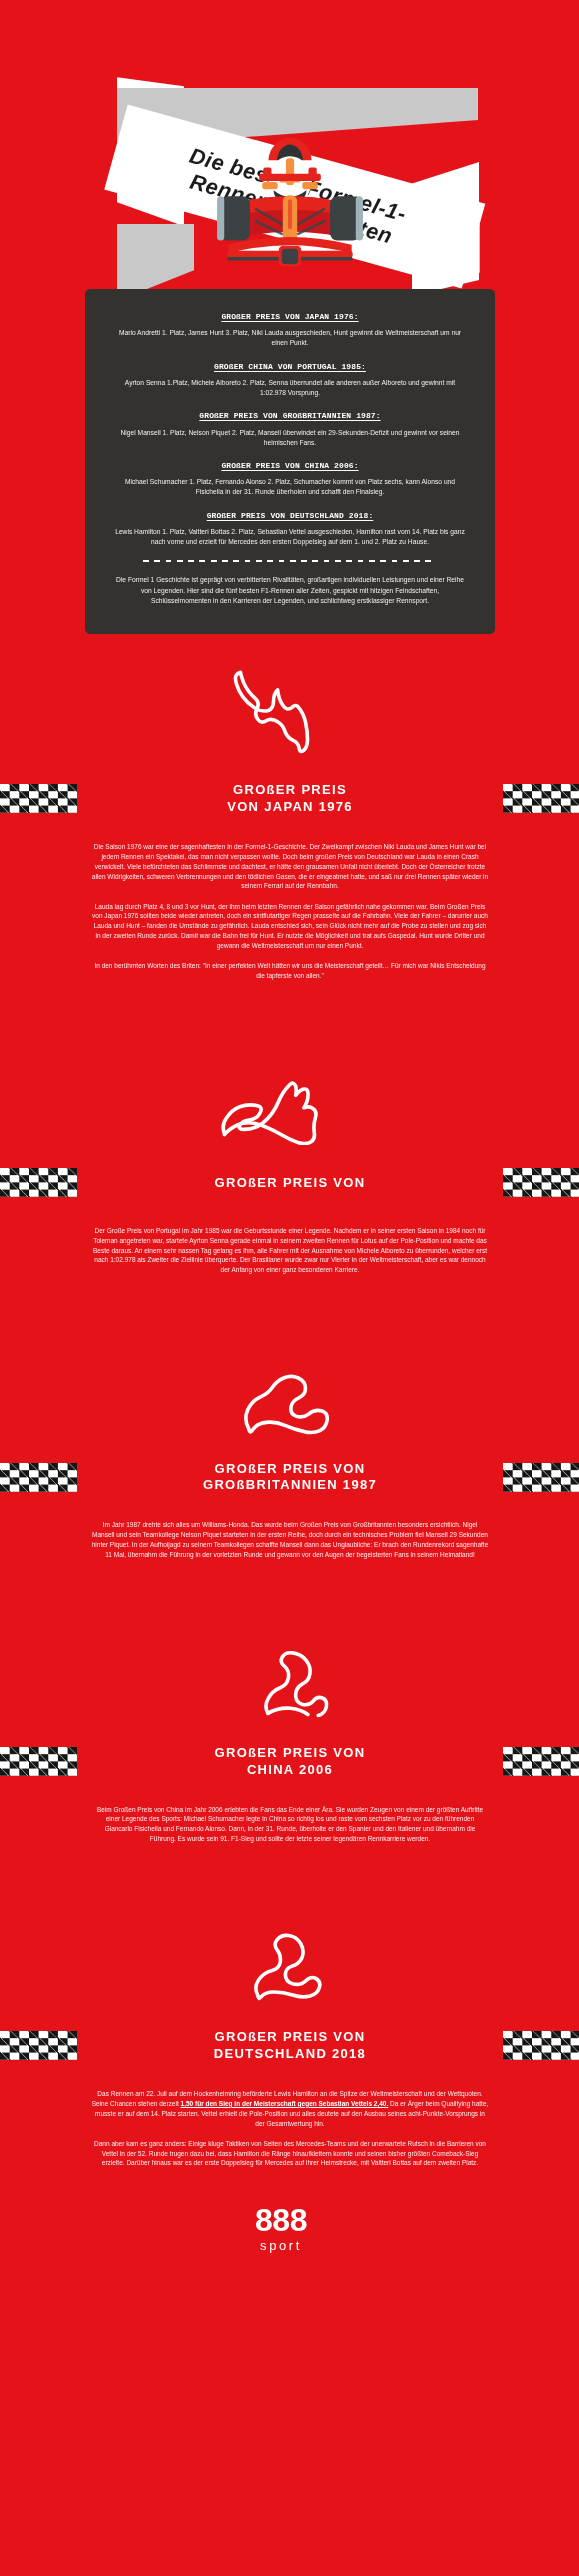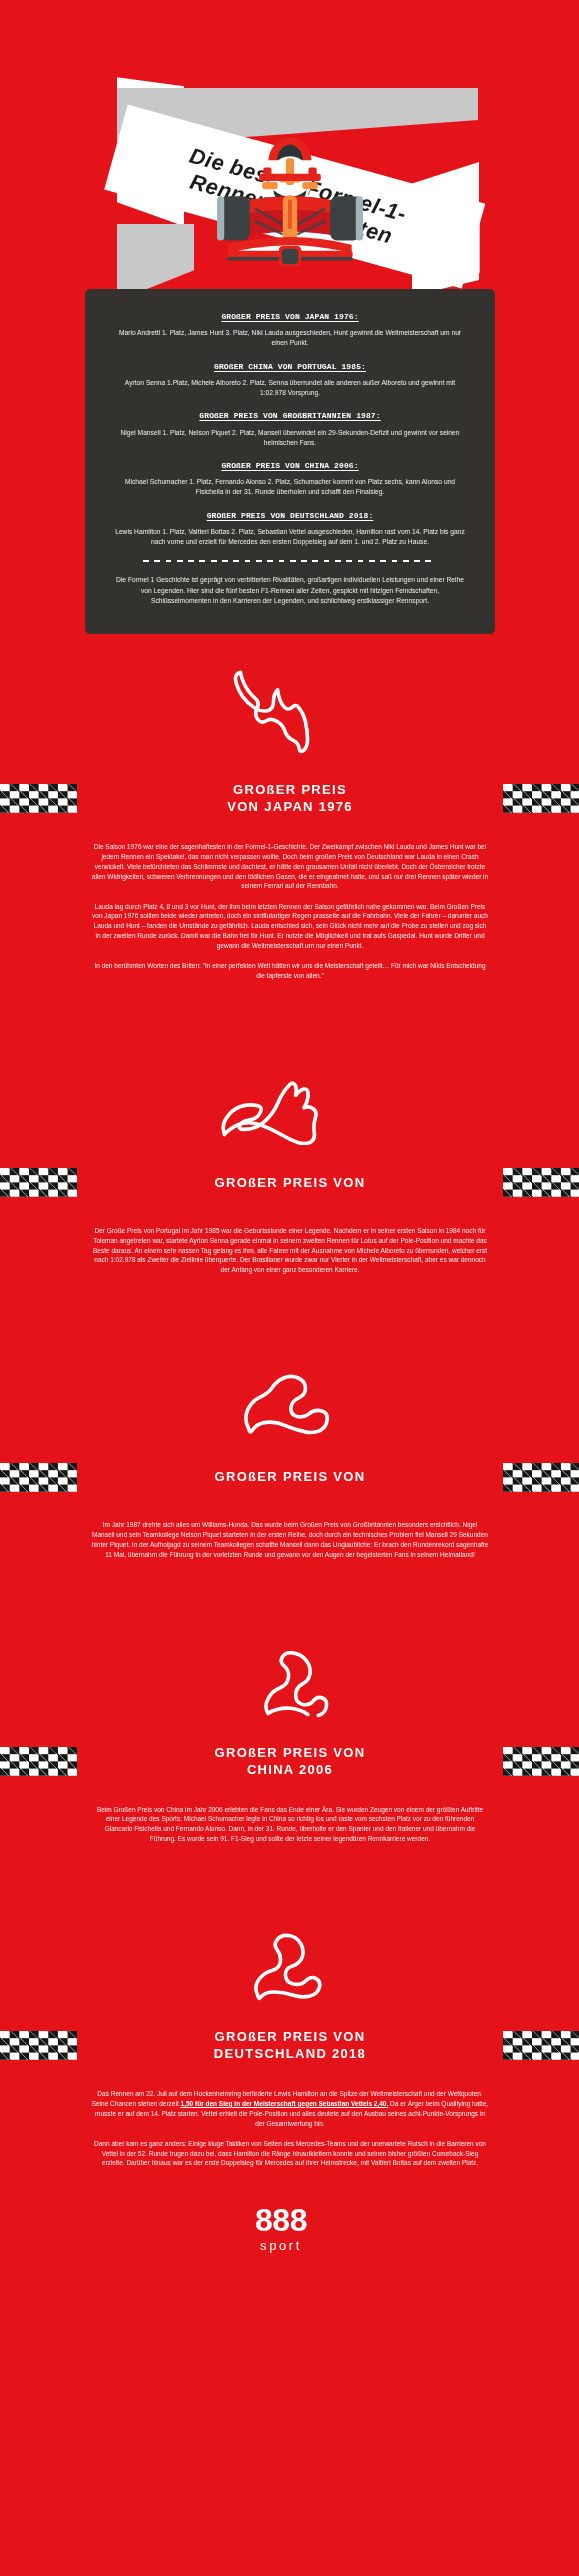--- a/index.html
+++ b/index.html
@@ -289,20 +289,21 @@
   <div class="section">
     <div class="track-holder">
       <svg width="129" height="88" viewBox="0 0 250 170">
         <path d="M44 150 q-10 -18 -2 -36 q8 -18 26 -26 q14 -6 22 -18 q8 -12 22 -18 q14 -6 28 0 q14 6 14 20 q0 12 -12 18 q-14 6 -16 18 q-2 14 10 18 q14 4 24 -4 q12 -10 26 -6 q12 4 10 18 q-2 14 -14 20 q-14 6 -30 2 q-20 -4 -38 -12 q-18 -8 -36 -6 q-18 2 -26 14 q-6 10 -8 -2z" fill="none" stroke="#ffffff" stroke-width="7" stroke-linecap="round" stroke-linejoin="round"></path>
       </svg>
     </div>
     <div class="head-row">
       <div class="flag left"></div>
       <div class="sec-title">
         <div>GROßER PREIS VON</div>
+        <div>GROßBRITANNIEN 1987</div>
       </div>
       <div class="flag right"></div>
     </div>
     <div class="body-text">
       <p>Im Jahr 1987 drehte sich alles um Williams-Honda. Das wurde beim Großen Preis von Großbritannien besonders ersichtlich. Nigel Mansell und sein Teamkollege Nelson Piquet starteten in der ersten Reihe, doch durch ein technisches Problem fiel Mansell 29 Sekunden hinter Piquet. In der Aufholjagd zu seinem Teamkollegen schaffte Mansell dann das Unglaubliche: Er brach den Rundenrekord sagenhafte 11 Mal, übernahm die Führung in der vorletzten Runde und gewann vor den Augen der begeisterten Fans in seinem Heimatland!</p>
     </div>
   </div>
   <div class="sec-spacer"></div>
 
   <div class="section">

